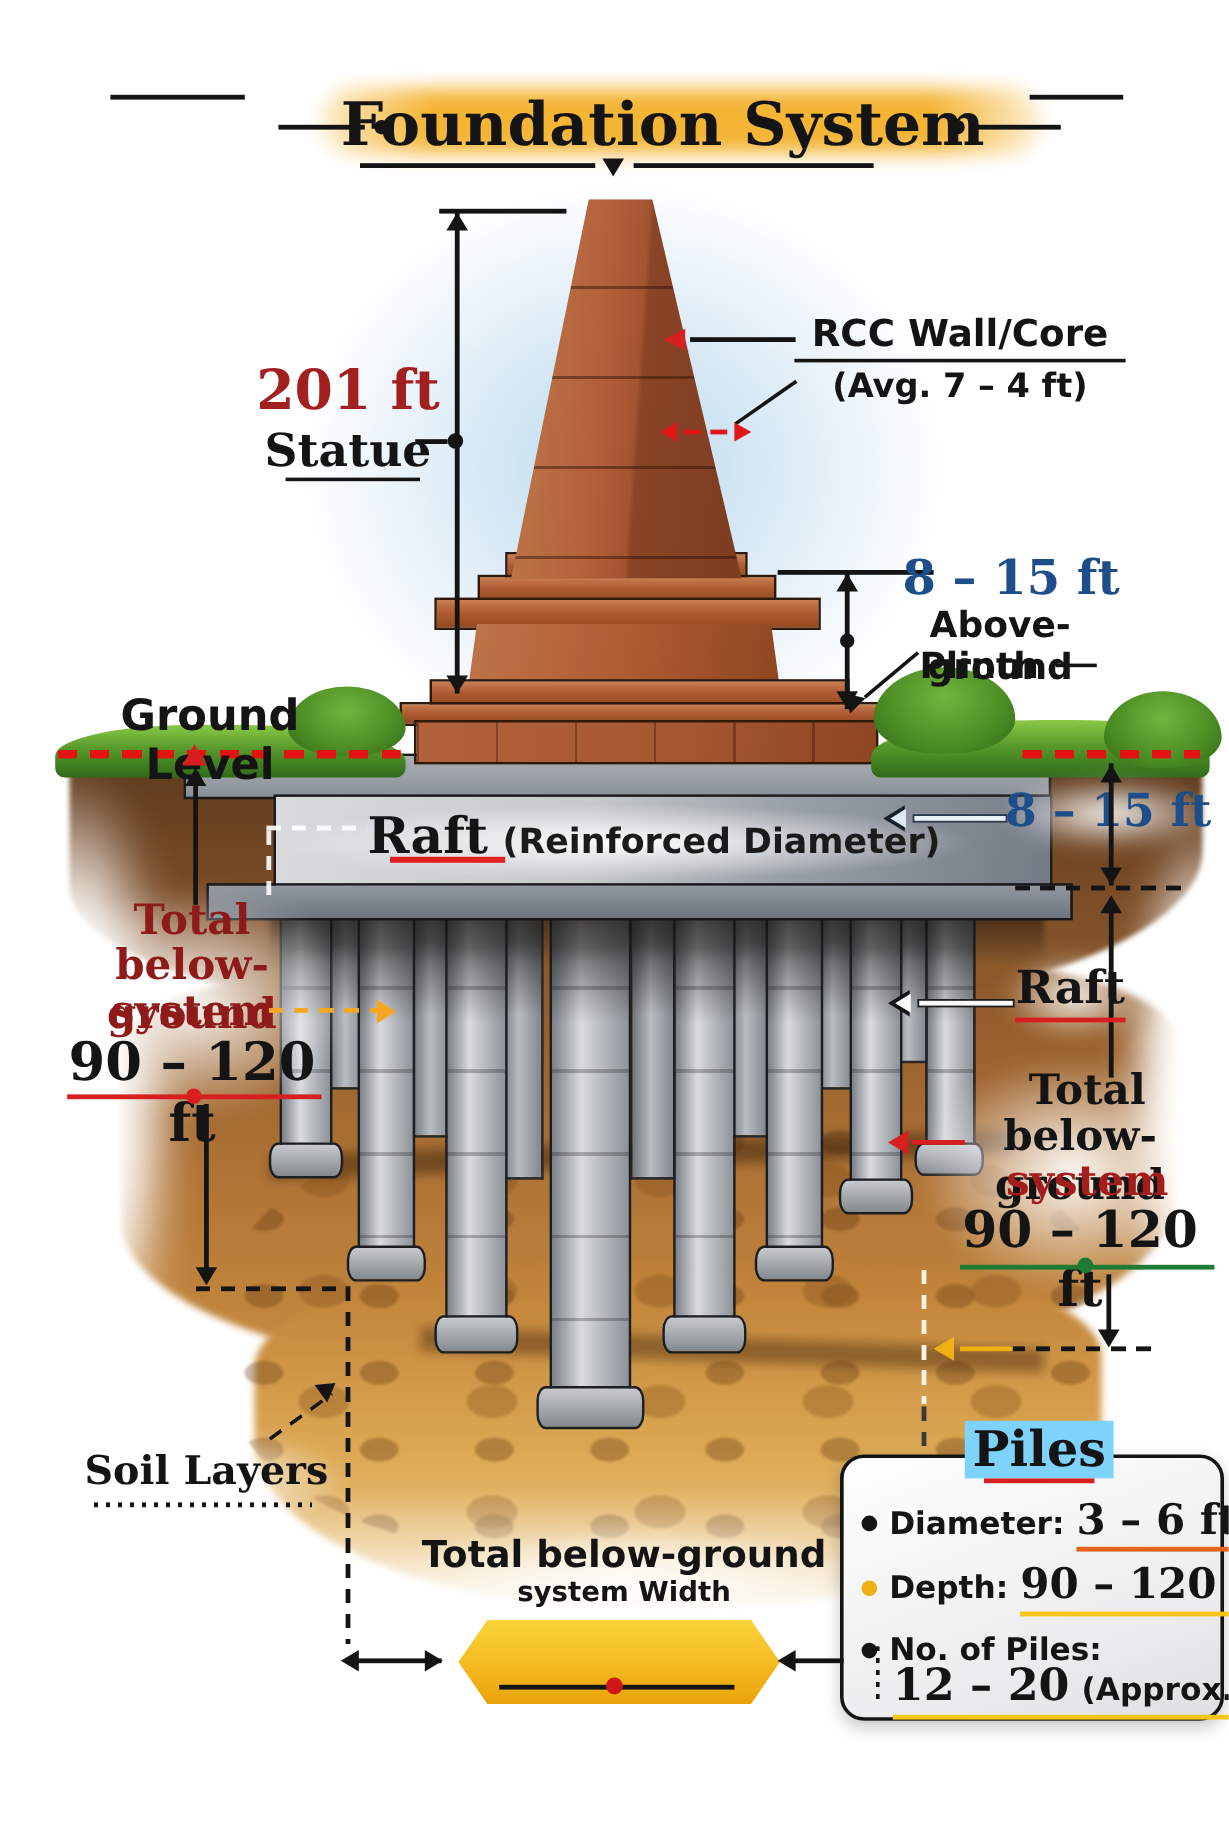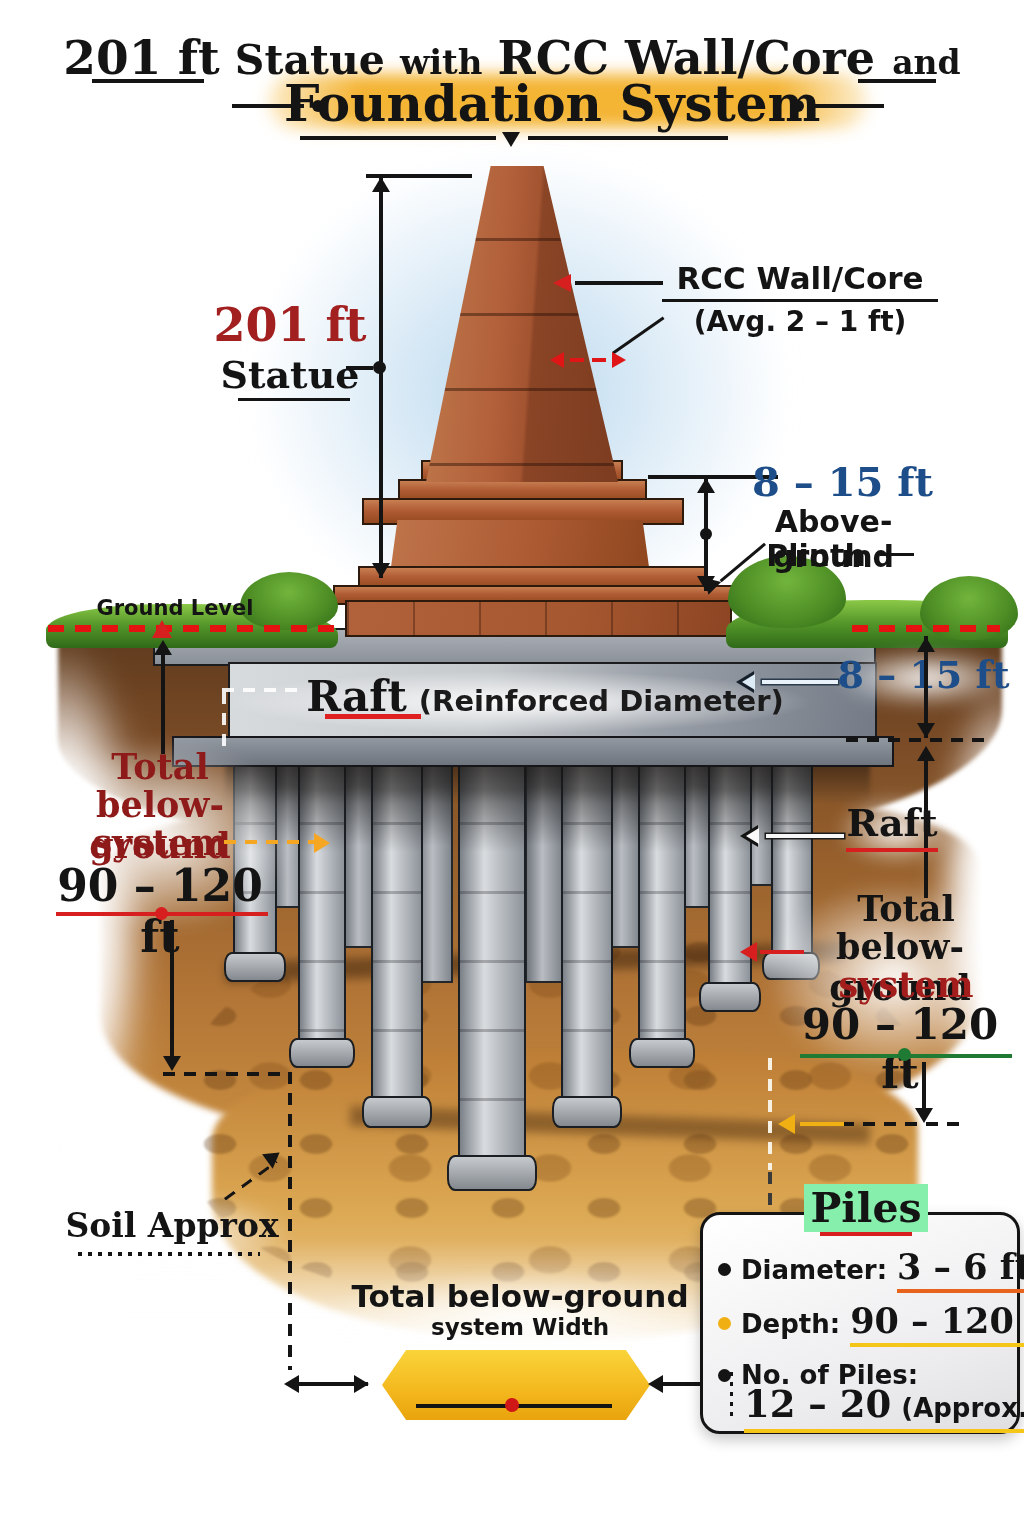--- a/index.html
+++ b/index.html
@@ -105,27 +105,20 @@
   <div class="abs gdash" style="left:48px;top:625px;width:286px;height:7px;z-index:9"></div>
   <div class="abs gdash" style="left:852px;top:625px;width:148px;height:7px;z-index:9"></div>
 
   <div class="abs glow" style="left:28px;top:738px;width:265px;height:195px;z-index:9"></div>
   <div class="abs glow" style="left:765px;top:880px;width:258px;height:195px;z-index:9"></div>
   <div class="abs glow" style="left:58px;top:1192px;width:235px;height:85px;z-index:9"></div>
   <div class="abs glow" style="left:315px;top:1272px;width:410px;height:92px;z-index:9"></div>
   <div class="abs glow" style="left:832px;top:648px;width:185px;height:60px;z-index:9"></div>
   <div class="abs glow" style="left:836px;top:795px;width:120px;height:70px;z-index:9"></div>
 
-  <div class="abs ctr" style="left:0;top:28px;width:1024px;height:60px;line-height:60px;white-space:nowrap;z-index:10">
-    <span class="ser" style="font-size:47px;margin-right:10px">201 ft</span>
-    <span class="ser" style="font-size:41px;margin-right:10px">Statue</span>
-    <span class="ser" style="font-size:34px;margin-right:10px">with</span>
-    <span class="ser" style="font-size:46px;margin-right:12px">RCC Wall/Core</span>
-    <span class="ser" style="font-size:33px">and</span>
-  </div>
   <div class="abs ln" style="left:92px;top:79px;width:112px;height:4px;z-index:10"></div>
   <div class="abs ln" style="left:858px;top:79px;width:78px;height:4px;z-index:10"></div>
   <div class="abs" style="left:268px;top:74px;width:600px;height:54px;background:linear-gradient(90deg,rgba(246,183,51,.25),#f4b434 15% 85%,rgba(246,183,51,.2));border-radius:28px;filter:blur(8px);z-index:9"></div>
   <div class="abs ln" style="left:232px;top:104px;width:72px;height:4px;z-index:10"></div>
   <div class="abs dot" style="left:312px;top:100px;width:12px;height:12px;z-index:10"></div>
   <div class="abs ctr ser" style="left:284px;top:76px;width:500px;height:56px;line-height:56px;font-size:50px;white-space:nowrap;z-index:10">Foundation System</div>
   <div class="abs dot" style="left:792px;top:100px;width:12px;height:12px;z-index:10"></div>
   <div class="abs ln" style="left:812px;top:104px;width:72px;height:4px;z-index:10"></div>
   <div class="abs ln" style="left:300px;top:136px;width:196px;height:3.5px;z-index:10"></div>
   <div class="abs ln" style="left:528px;top:136px;width:200px;height:3.5px;z-index:10"></div>
@@ -138,60 +131,60 @@
   <div class="abs ln" style="left:346px;top:366px;width:27px;height:3.5px;z-index:10"></div>
   <div class="abs dot" style="left:373px;top:361px;width:13px;height:13px;z-index:10"></div>
   <div class="abs ctr ser" style="left:200px;top:298px;width:180px;font-size:46px;color:#a32020;z-index:10">201 ft</div>
   <div class="abs ctr ser" style="left:200px;top:352px;width:180px;font-size:38px;z-index:10">Statue</div>
   <div class="abs ln" style="left:238px;top:398px;width:112px;height:3px;z-index:10"></div>
 
   <div class="abs ln" style="left:575px;top:281px;width:88px;height:3.5px;z-index:10"></div>
   <div class="abs ahl" style="left:553px;top:274px;color:#d81f1f;border-right-width:18px;z-index:10"></div>
   <div class="abs ctr san" style="left:655px;top:260px;width:290px;font-size:31px;z-index:10">RCC Wall/Core</div>
   <div class="abs ln" style="left:662px;top:299px;width:276px;height:3px;z-index:10"></div>
-  <div class="abs ctr san" style="left:655px;top:305px;width:290px;font-size:28px;z-index:10">(Avg. 2 – 1 ft)</div>
+  <div class="abs ctr san" style="left:655px;top:305px;width:290px;font-size:28px;z-index:10">(Avg. 7 – 4 ft)</div>
   <div class="abs ln" style="left:612px;top:352px;width:62px;height:3px;transform:rotate(-35deg);transform-origin:0 0;z-index:10"></div>
   <div class="abs ahl" style="left:550px;top:352px;color:#e01616;border-top-width:8px;border-bottom-width:8px;border-right-width:14px;z-index:10"></div>
   <div class="abs" style="left:570px;top:358px;width:14px;height:4px;background:#e01616;z-index:10"></div>
   <div class="abs" style="left:592px;top:358px;width:14px;height:4px;background:#e01616;z-index:10"></div>
   <div class="abs ahr" style="left:612px;top:352px;color:#e01616;border-top-width:8px;border-bottom-width:8px;border-left-width:14px;z-index:10"></div>
 
   <div class="abs ln" style="left:648px;top:475px;width:130px;height:3.5px;z-index:10"></div>
   <div class="abs ln" style="left:704px;top:477px;width:3.5px;height:114px;z-index:10"></div>
   <div class="abs ahu" style="left:697px;top:478px;color:#141414;z-index:10"></div>
   <div class="abs ahd" style="left:697px;top:576px;color:#141414;z-index:10"></div>
   <div class="abs dot" style="left:700px;top:528px;width:12px;height:12px;z-index:10"></div>
   <div class="abs ctr ser" style="left:740px;top:458px;width:205px;font-size:40px;color:#1d4e89;z-index:10">8 – 15 ft</div>
   <div class="abs ctr san" style="left:716px;top:504px;width:235px;font-size:30px;z-index:10">Above-ground</div>
   <div class="abs ctr san" style="left:716px;top:538px;width:200px;font-size:30px;z-index:10">Plinth</div>
   <div class="abs ln" style="left:880px;top:553px;width:34px;height:3px;z-index:10"></div>
   <div class="abs ln" style="left:766px;top:545px;width:58px;height:3px;transform:rotate(140deg);transform-origin:0 0;z-index:10"></div>
   <div class="abs ahl" style="left:702px;top:574px;color:#141414;transform:rotate(45deg);z-index:10"></div>
 
-  <div class="abs ctr san" style="left:55px;top:596px;width:240px;font-size:21px;z-index:10">Ground Level</div>
+  <div class="abs ctr san" style="left:55px;top:576px;width:240px;font-size:36px;z-index:10">Ground Level</div>
   <div class="abs ln" style="left:161px;top:652px;width:3.5px;height:102px;z-index:10"></div>
   <div class="abs ahu" style="left:154px;top:640px;color:#141414;z-index:10"></div>
   <div class="abs ahu" style="left:152px;top:620px;color:#d81f1f;border-left-width:10px;border-right-width:10px;border-bottom-width:18px;z-index:10"></div>
   <div class="abs dh" style="left:222px;top:688px;width:84px;height:4px;color:#fff;opacity:.9;z-index:10"></div>
   <div class="abs dv" style="left:222px;top:692px;width:4px;height:62px;color:#fff;opacity:.9;z-index:10"></div>
 
   <div class="abs ctr ser" style="left:60px;top:746px;width:200px;font-size:35px;color:#8e1a1a;z-index:10">Total</div>
   <div class="abs ctr ser" style="left:35px;top:784px;width:250px;font-size:35px;color:#8e1a1a;z-index:10">below-ground</div>
   <div class="abs ctr ser" style="left:60px;top:822px;width:200px;font-size:35px;color:#8e1a1a;z-index:10">system</div>
   <div class="abs dh" style="left:224px;top:840px;width:92px;height:4px;color:#f5a623;z-index:10"></div>
   <div class="abs ahr" style="left:314px;top:833px;color:#f5a623;border-top-width:10px;border-bottom-width:10px;border-left-width:16px;z-index:10"></div>
   <div class="abs ctr ser" style="left:30px;top:860px;width:260px;font-size:44px;z-index:10">90 – 120 ft</div>
   <div class="abs" style="left:56px;top:912px;width:212px;height:3.5px;background:#d81f1f;z-index:10"></div>
   <div class="abs" style="left:155px;top:907px;width:13px;height:13px;border-radius:50%;background:#d81f1f;z-index:10"></div>
   <div class="abs ln" style="left:170px;top:920px;width:3.5px;height:146px;z-index:10"></div>
   <div class="abs ahd" style="left:163px;top:1056px;color:#141414;z-index:10"></div>
   <div class="abs dh" style="left:163px;top:1072px;width:128px;height:3.5px;color:#141414;z-index:10"></div>
   <div class="abs dv" style="left:288px;top:1072px;width:3.5px;height:298px;color:#141414;z-index:10"></div>
 
-  <div class="abs ctr ser" style="left:62px;top:1206px;width:220px;font-size:33px;z-index:10">Soil Approx</div>
+  <div class="abs ctr ser" style="left:62px;top:1206px;width:220px;font-size:33px;z-index:10">Soil Layers</div>
   <div class="abs dth" style="left:78px;top:1252px;width:182px;height:3.5px;color:#141414;z-index:10"></div>
   <div class="abs dh" style="left:224px;top:1198px;width:64px;height:3px;color:#141414;transform:rotate(-36deg);transform-origin:0 0;z-index:10"></div>
   <div class="abs ahr" style="left:266px;top:1148px;color:#141414;transform:rotate(-36deg);z-index:10"></div>
 
   <div class="abs ctr san" style="left:328px;top:1278px;width:384px;font-size:31px;z-index:10">Total below-ground</div>
   <div class="abs ctr san" style="left:328px;top:1314px;width:384px;font-size:23px;z-index:10">system Width</div>
   <div class="abs ln" style="left:296px;top:1382px;width:72px;height:3.5px;z-index:10"></div>
   <div class="abs ahl" style="left:284px;top:1375px;color:#141414;z-index:10"></div>
   <div class="abs ahr" style="left:354px;top:1375px;color:#141414;z-index:10"></div>
   <div class="abs" style="left:382px;top:1350px;width:268px;height:70px;clip-path:polygon(0 50%,9% 0,91% 0,100% 50%,91% 100%,9% 100%);background:linear-gradient(180deg,#f9d43a,#f3b71d 60%,#e9a30d);filter:drop-shadow(0 0 12px rgba(243,185,30,.75));z-index:10"></div>
@@ -227,21 +220,21 @@
   <div class="abs" style="left:898px;top:1048px;width:13px;height:13px;border-radius:50%;background:#1f7a33;z-index:10"></div>
   <div class="abs ln" style="left:922px;top:1062px;width:3.5px;height:52px;z-index:10"></div>
   <div class="abs ahd" style="left:915px;top:1108px;color:#141414;z-index:10"></div>
   <div class="abs dh" style="left:842px;top:1122px;width:122px;height:3.5px;color:#141414;z-index:10"></div>
   <div class="abs" style="left:800px;top:1122px;width:44px;height:4px;background:#f0b014;z-index:10"></div>
   <div class="abs ahl" style="left:778px;top:1114px;color:#f0b014;border-top-width:10px;border-bottom-width:10px;border-right-width:17px;z-index:10"></div>
   <div class="abs dv" style="left:768px;top:1058px;width:3.5px;height:112px;color:#f8f2e4;z-index:10"></div>
   <div class="abs dv" style="left:768px;top:1172px;width:3.5px;height:42px;color:#3a3a3a;z-index:10"></div>
 
   <div class="abs" style="left:700px;top:1212px;width:314px;height:216px;border:3.5px solid #141414;border-radius:20px;background:linear-gradient(160deg,#ffffff,#ececee 70%,#dfdfe2);box-shadow:0 6px 14px rgba(0,0,0,.22);z-index:10"></div>
-  <div class="abs ctr ser" style="left:804px;top:1184px;width:124px;font-size:41px;background:#86efac;z-index:11">Piles</div>
+  <div class="abs ctr ser" style="left:804px;top:1184px;width:124px;font-size:41px;background:#7dd3fc;z-index:11">Piles</div>
   <div class="abs" style="left:820px;top:1232px;width:92px;height:4px;background:#d81f1f;z-index:12"></div>
   <div class="abs row" style="left:718px;top:1246px;width:286px;z-index:11">
     <span class="bull"></span>
     <span class="san" style="font-size:26px">Diameter:</span>
     <span class="ser" style="font-size:35px;border-bottom:4px solid #e8641e;padding-bottom:2px">3 – 6 ft</span>
   </div>
   <div class="abs row" style="left:718px;top:1300px;width:286px;z-index:11">
     <span class="bull" style="background:#f0b014"></span>
     <span class="san" style="font-size:26px">Depth:</span>
     <span class="ser" style="font-size:35px;border-bottom:4px solid #f5c518;padding-bottom:2px">90 – 120 ft</span>

